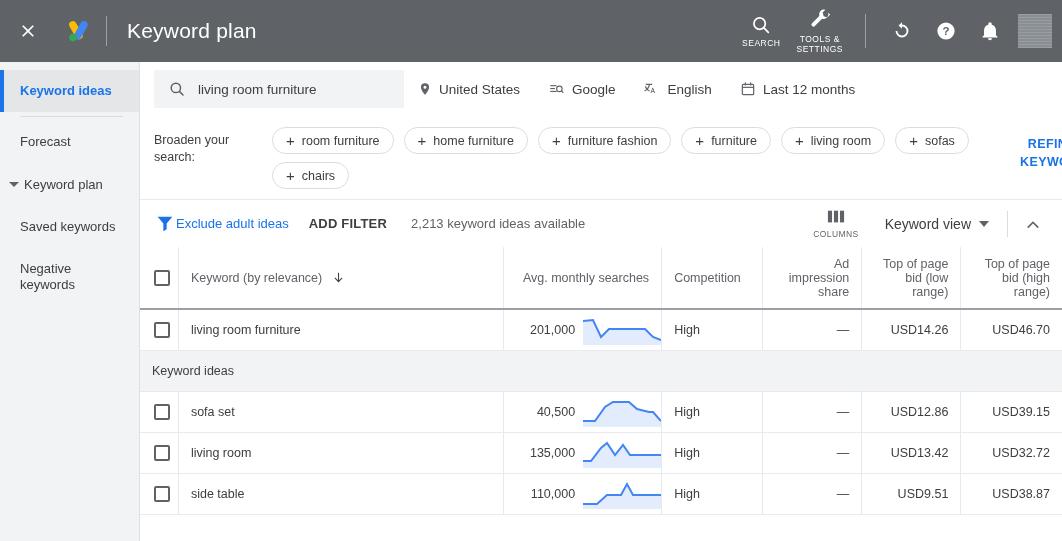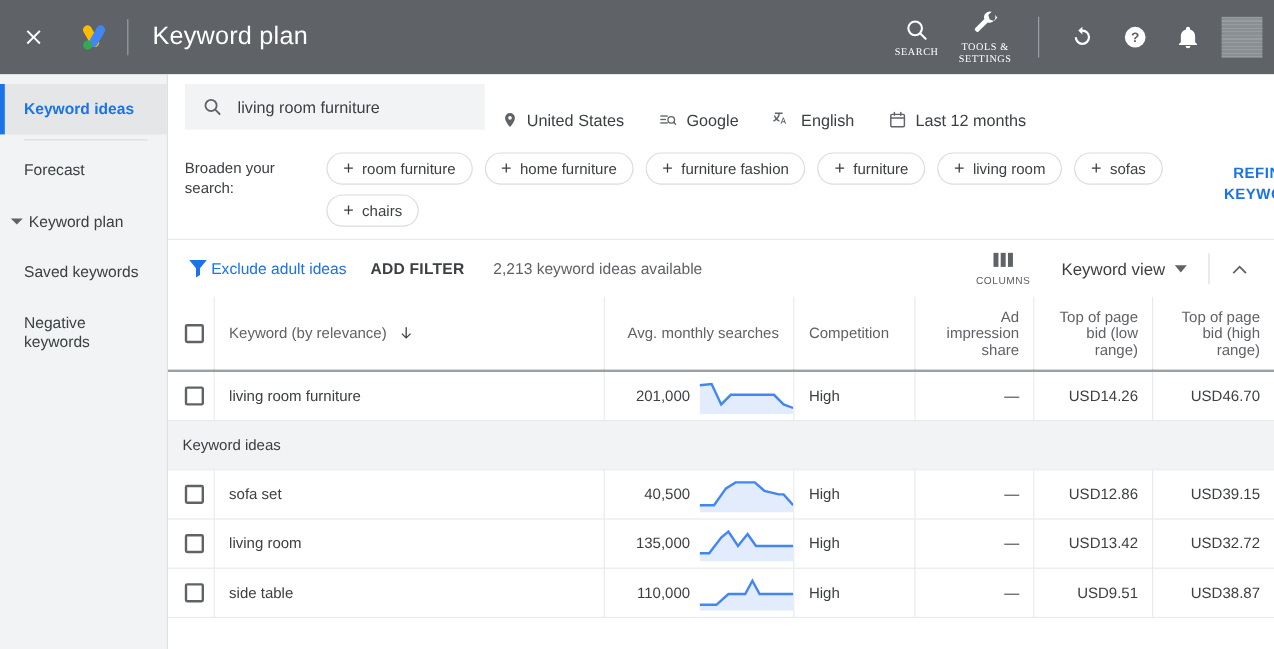--- a/index.html
+++ b/index.html
@@ -17,21 +17,21 @@
     display: flex; align-items: center; flex: 0 0 62px;
   }
   .tb-close { width: 56px; display: flex; align-items: center; justify-content: center; cursor: pointer; }
   .tb-logo { width: 44px; display: flex; align-items: center; justify-content: center; }
   .tb-sep { width: 1px; height: 30px; background: #9aa0a6; margin: 0 10px 0 6px; }
   .tb-title { font-size: 21px; font-weight: 400; letter-spacing: .2px; padding-left: 10px; }
   .tb-spacer { flex: 1; }
   .tb-item {
     min-width: 54px; padding: 0 8px; height: 62px;
     display: flex; flex-direction: column; align-items: center; justify-content: center;
-    gap: 3px; cursor: pointer; font-family: Liberation Serif, serif;
+    gap: 3px; cursor: pointer;
   }
   .tb-item .lbl { font-size: 8.5px; letter-spacing: .5px; text-align: center; line-height: 1.15; }
   .tb-vsep { width: 1px; height: 34px; background: #9aa0a6; margin: 0 14px; }
   .tb-icon-btn { width: 44px; height: 62px; display: flex; align-items: center; justify-content: center; cursor: pointer; }
   .avatar {
     width: 34px; height: 34px; margin: 0 10px 0 6px;
     background: #8a8f94; cursor: pointer;
     background-image: repeating-linear-gradient(0deg, rgba(255,255,255,.12) 0 1px, transparent 1px 3px);
   }
 
@@ -63,21 +63,21 @@
   .searchrow {
     height: 55px; flex: 0 0 55px; display: flex; align-items: center;
     padding: 0 14px; gap: 0; border-bottom: 1px solid #fff;
   }
   .searchbox {
     width: 250px; height: 38px; background: #f1f3f4; display: flex; align-items: center;
     gap: 12px; padding: 0 14px; cursor: text;
   }
   .searchbox .val { font-size: 13.5px; color: #3c4043; }
   .filter-pill {
-    display: flex; align-items: flex-end; gap: 7px; padding: 0 14px; height: 38px;
+    display: flex; align-items: center; gap: 7px; padding: 0 14px; height: 38px;
     font-size: 13.5px; color: #3c4043; cursor: pointer;
   }
 
   
   .broadenrow { display: flex; padding: 6px 14px 10px 14px; position: relative; }
   .broaden-label { width: 118px; flex: 0 0 118px; font-size: 12.5px; color: #3c4043; line-height: 1.35; padding-top: 9px; }
   .chips { display: flex; flex-wrap: wrap; gap: 8px 10px; align-content: flex-start; padding-top: 4px; flex: 1; }
   .chip {
     display: inline-flex; align-items: center; gap: 7px; height: 27px; padding: 0 13px;
     border: 1px solid #dadce0; border-radius: 14px; font-size: 12.5px; color: #3c4043;

